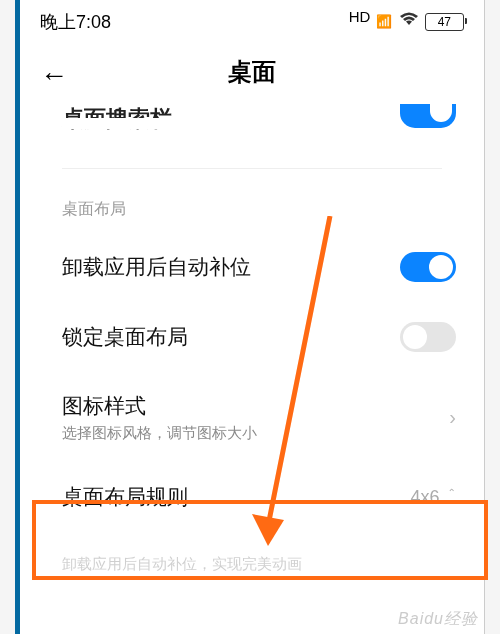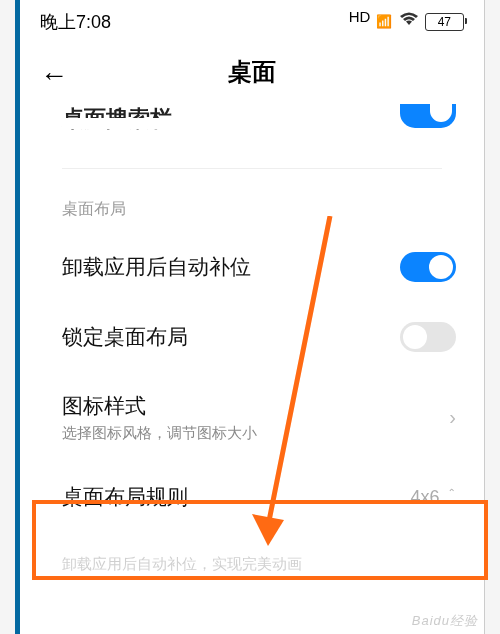--- a/index.html
+++ b/index.html
@@ -189,21 +189,21 @@
       height: 338px;
       pointer-events: none;
     }
     .signal { font-size: 13px; position: relative; top: -1px; }
     .hd { font-size: 15px; position: relative; top: -6px; letter-spacing: 0; }
     .wifi { font-size: 17px; }
     .watermark {
       position: absolute;
       right: 6px;
       bottom: 4px;
-      font-size: 13px;
+      font-size: 16px;
       color: rgba(160,160,160,0.55);
       font-style: italic;
       letter-spacing: 1px;
     }
   </style>
 </head>
 <body>
 
 <div class="phone">
 

